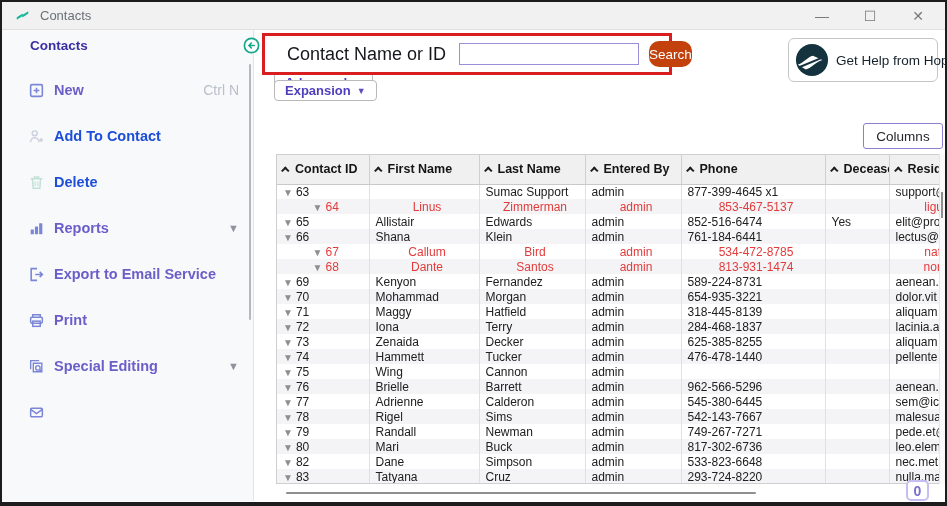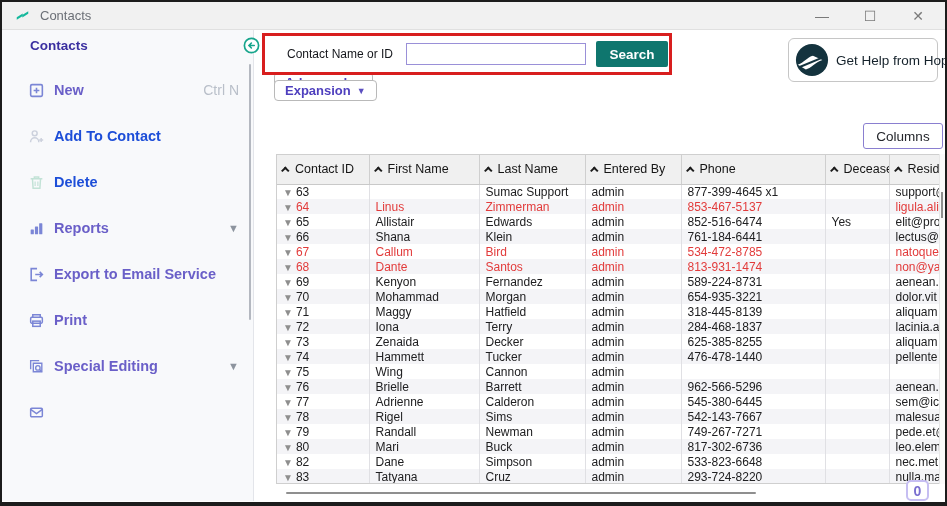--- a/index.html
+++ b/index.html
@@ -31,43 +31,43 @@
   .side-shortcut { margin-left:auto; color:#b9bfc9; font-weight:400; font-size:14px; padding-right:6px; }
   .side-chevron { margin-left:auto; color:#8d949e; font-size:11px; padding-right:6px; }
   .side-scrollthumb { position:absolute; top:34px; right:2px; width:2px; height:256px; background:#b4b8c0; border-radius:2px; }
 
   
   .main { position:relative; flex:1; background:#fff; }
   .back-icon { position:absolute; left:-11px; top:7px; width:17px; height:17px; z-index:5; cursor:pointer; }
   .back-icon svg { width:100%; height:100%; display:block; }
 
   .highlight-box { position:absolute; left:8px; top:3px; width:410px; height:42px; border:3px solid #d81e1e; background:#fff; display:flex; align-items:center; padding-left:22px; z-index:3; }
-  .search-label { font-size:12px; color:#15171c; margin-right:13px; white-space:nowrap; }
+  .search-label { font-size:18px; color:#15171c; margin-right:13px; white-space:nowrap; }
   .search-input { width:180px; height:22px; border:1px solid #9a90d8; background:#fff; font-size:13px; padding:0 5px; outline:none; font-family:"Liberation Sans",sans-serif; }
-  .search-btn { margin-left:10px; width:72px; height:26px; background:#0f766e; color:#fff; border:none; border-radius:2px; font-size:13.5px; font-family:"Liberation Sans",sans-serif; cursor:pointer;font-weight:bold; }
+  .search-btn { margin-left:10px; width:72px; height:26px; background:#c2410c; color:#fff; border:none; border-radius:10px; font-size:13.5px; font-family:"Liberation Sans",sans-serif; cursor:pointer; }
 
   .drop-btn { position:absolute; left:20px; height:21px; background:#fff; border:1px solid #b9b9b9; border-radius:4px; display:flex; align-items:center; padding:0 10px; gap:6px; font-size:13px; color:#4e3fbe; font-weight:600; cursor:pointer; z-index:1; }
   .drop-btn .tri { font-size:9px; color:#5b4fc0; }
   .advanced-btn { top:42px; }
   .expansion-btn { top:50px; }
 
   .help-btn { position:absolute; left:534px; top:8px; width:150px; height:44px; background:#fff; border:1px solid #c6c6c6; border-radius:6px; display:flex; align-items:center; padding:0 8px 0 6px; gap:7px; cursor:pointer; }
   .help-logo { width:34px; height:34px; flex:0 0 auto; }
   .help-logo svg { width:100%; height:100%; display:block; }
   .help-text { font-size:13.5px; color:#15222b; white-space:nowrap; }
 
   .columns-btn { position:absolute; right:2px; top:93px; width:80px; height:26px; background:#fff; border:1px solid #8a7fd0; border-radius:3px; font-size:13.5px; color:#24262b; font-family:"Liberation Sans",sans-serif; cursor:pointer; }
 
   
   .grid-wrap { position:absolute; left:22px; top:124px; width:663px; height:330px; border-top:1px solid #cfcfcf; border-left:1px solid #cfcfcf; border-bottom:1px solid #cfcfcf; overflow:hidden; }
   table.grid { border-collapse:collapse; table-layout:fixed; width:720px; }
-  .grid th { background:#f0f0f0; height:29px; text-align:left; font-size:12.5px; font-weight:400; color:#151515; padding:0 0 0 6px; border-right:1px solid #cfcfcf; border-bottom:1px solid #c9c9c9; white-space:nowrap; overflow:hidden; cursor:pointer; }
+  .grid th { background:#f0f0f0; height:29px; text-align:left; font-size:12.5px; font-weight:700; color:#151515; padding:0 0 0 6px; border-right:1px solid #cfcfcf; border-bottom:1px solid #c9c9c9; white-space:nowrap; overflow:hidden; cursor:pointer; }
   .grid td { height:15px; font-size:12px; color:#202022; padding:0 0 0 6px; border-right:1px solid #e0e0e4; white-space:nowrap; overflow:hidden; cursor:default; }
   .grid tr.r-even td { background:#f4f4f7; }
-  .grid tr.red td { color:#e23b3b; }
+  .grid tr.red td { color:#e23b3b;text-align:center; }
   .chev-up { display:inline-block; width:6px; height:6px; border-left:2px solid #1b1b1b; border-top:2px solid #1b1b1b; transform:rotate(45deg) translateY(1px); margin-right:6px; }
   .row-tri { color:#8e8e8e; font-size:10px; margin-right:3px; }
 
   .vscroll { position:absolute; right:0; top:124px; width:6px; height:330px; background:#fafafa; border-left:1px solid #e8e8e8; }
   .vscroll .thumb { position:absolute; top:38px; left:1px; width:2px; height:26px; background:#8f8f8f; }
   .hscroll { position:absolute; left:22px; top:459px; width:663px; height:8px; background:#fff; }
   .hscroll .thumb { position:absolute; left:10px; top:3px; width:470px; height:2px; background:#8f8f8f; border-radius:2px; }
 
   .count-pill { position:absolute; left:652px; top:450px; width:23px; height:21px; border:2px solid #c6bef2; border-radius:5px; color:#7a6fd0; font-size:14px; font-weight:700; display:flex; align-items:center; justify-content:center; background:#fff; }
 </style>

